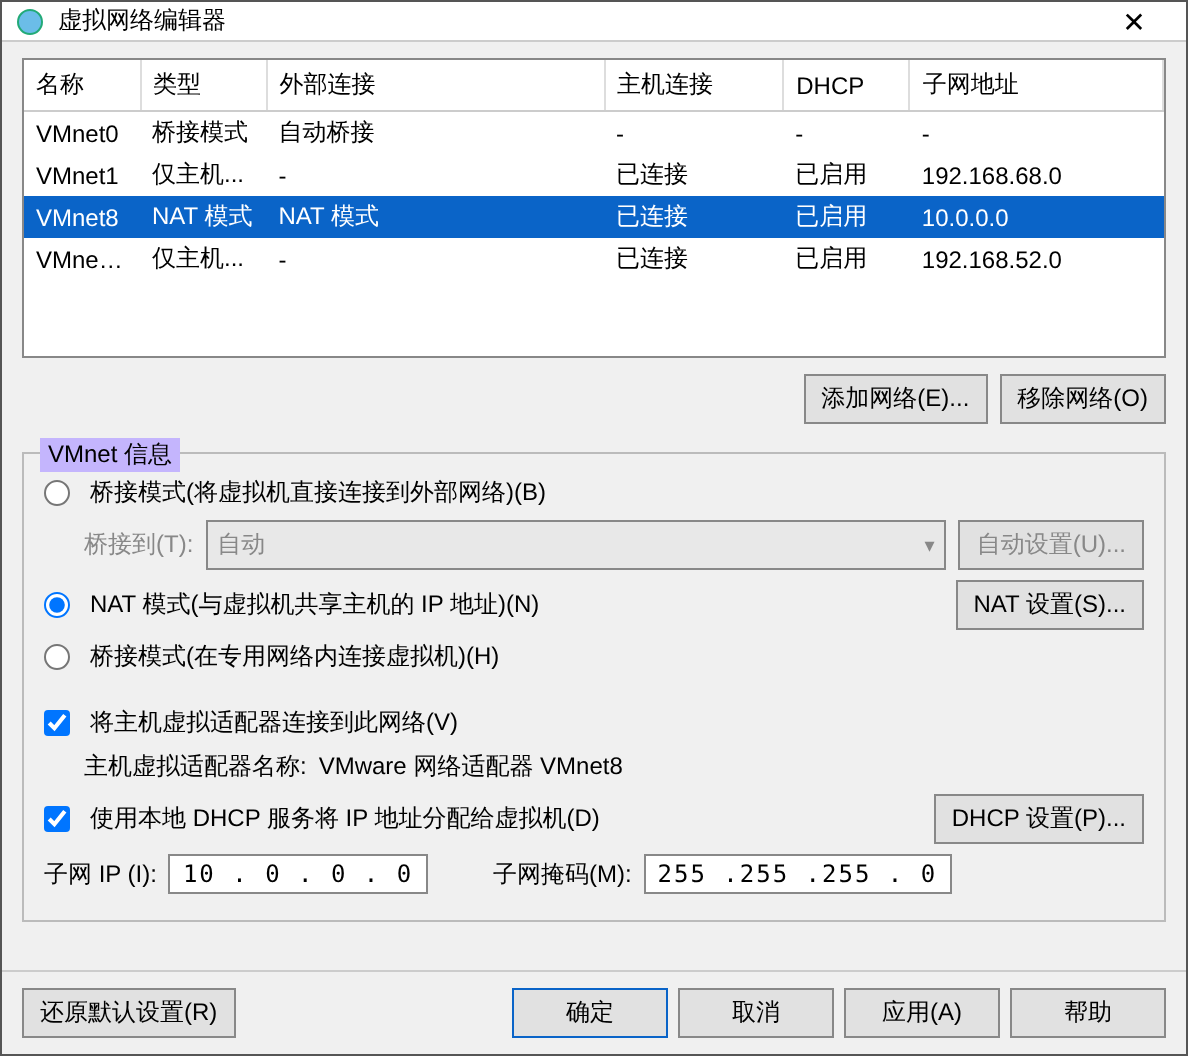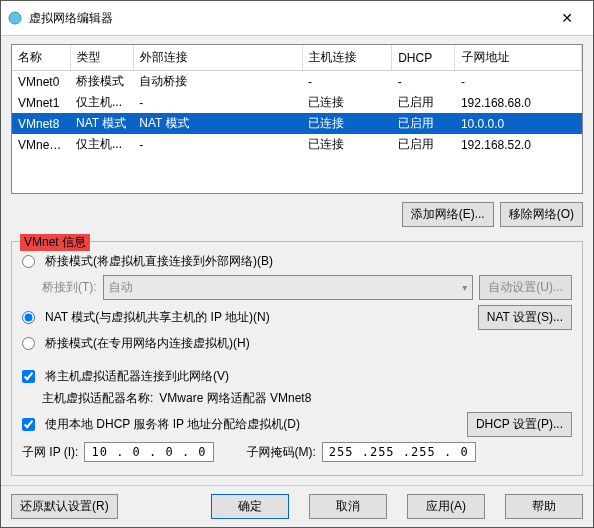--- a/index.html
+++ b/index.html
@@ -15,21 +15,21 @@
     height: 528px;
     border: 1px solid #555;
     display: flex;
     flex-direction: column;
     background: #f0f0f0;
   }
   .titlebar {
     display: flex;
     align-items: center;
     background: #fff;
-    height: 35px;
+    height: 20px;
     padding: 0 6px;
     border-bottom: 1px solid #ccc;
   }
   .titlebar .icon {
     width: 16px; height: 16px;
     margin-right: 6px;
     display: inline-flex; align-items: center; justify-content: center;
   }
   .titlebar .title { flex: 1; }
   .titlebar .close {
@@ -87,21 +87,21 @@
   .group {
     border:1px solid #bbb;
     padding:6px 10px 8px 10px;
     position:relative;
     margin-top:8px;
     background:#f0f0f0;
   }
   .group > .legend {
     position:absolute;
     top:-8px; left:8px;
-    background:#ef4444;
+    background:#c4b5fd;
     padding:0 4px;
   }
   .row { display:flex; align-items:center; gap:6px; margin:5px 0; }
   .indent { margin-left: 20px; }
   input[type=radio], input[type=checkbox] { margin:0 4px 0 0; }
   .sel {
     flex:1;
     border:1px solid #888;
     background:#e8e8e8;
     color:#888;
@@ -125,21 +125,21 @@
     padding:8px 10px;
     display:flex;
     align-items:center;
     gap:6px;
     position:relative;
   }
   .footer .watermark {
     position:absolute; right:10px; bottom:8px;
     color:#ccc; font-size:11px; pointer-events:none;
   }
-  .footer-buttons { margin-left:auto; display:flex; gap:20px; }
+  .footer-buttons { margin-left:auto; display:flex; gap:5px; }
   button.primary { border:1px solid #0a64c8; }
 </style>
 </head>
 <body>
 
 <div class="window">
 
   <div class="titlebar">
     <span class="icon">
       <svg width="14" height="14" viewBox="0 0 14 14">

